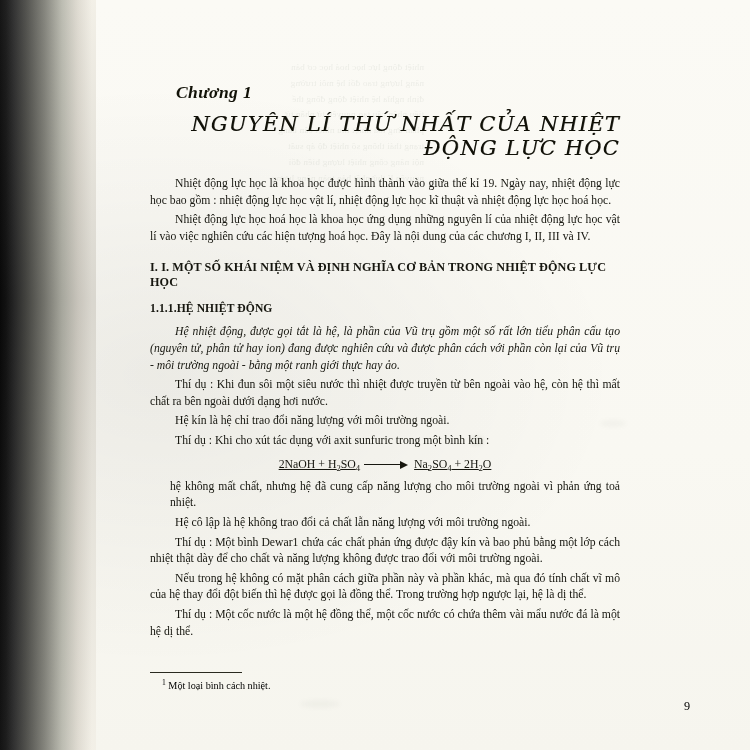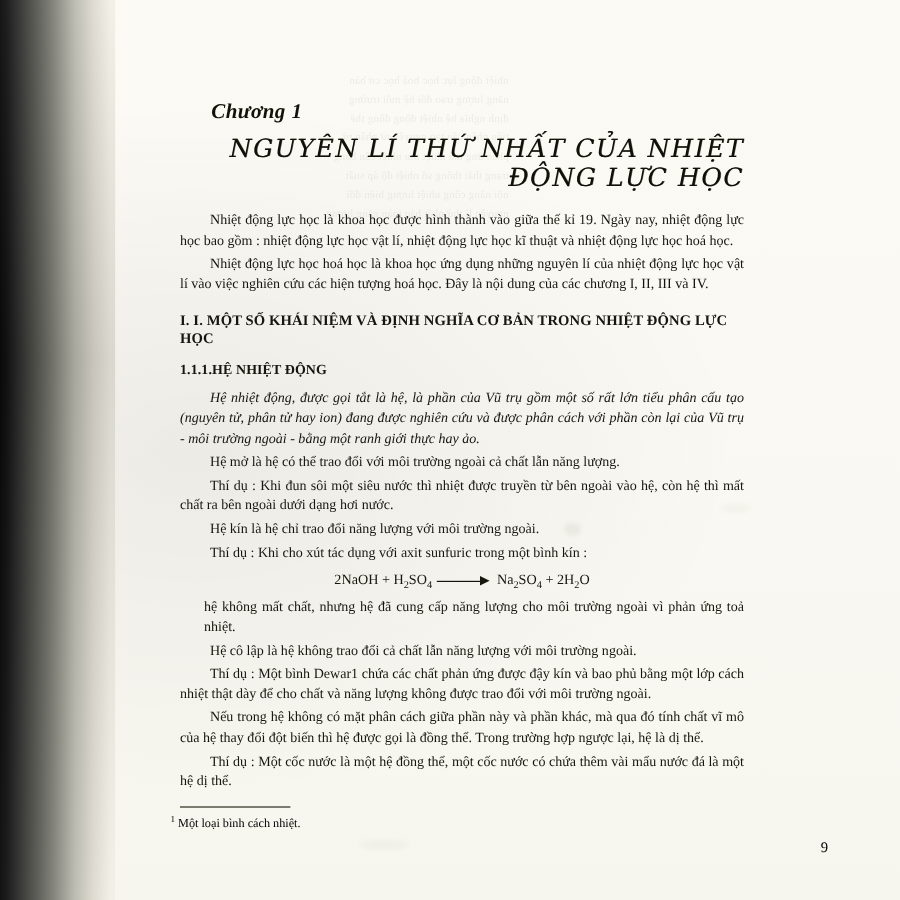--- a/index.html
+++ b/index.html
@@ -115,20 +115,21 @@
     font-size: 11.6px;
     font-weight: bold;
     letter-spacing: 0.1px;
   }
   .it { font-style: italic; }
   .eq {
     margin: 7px 0 6px 0;
     text-align: center;
     font-size: 11.8px;
     white-space: nowrap;
+    text-decoration: underline;
   }
   .eq sub { font-size: 8.6px; }
   .arrow {
     display: inline-block;
     position: relative;
     width: 46px;
     height: 9px;
     margin: 0 4px;
     vertical-align: middle;
   }
@@ -150,21 +151,21 @@
   .footnote-rule {
     position: absolute;
     left: 150px;
     top: 672px;
     width: 92px;
     height: 1px;
     background: #2a2a20;
   }
   .footnote {
     position: absolute;
-    left: 142px;
+    left: 162px;
     top: 676px;
     width: 420px;
     font-size: 10.2px;
     line-height: 14px;
   }
   .footnote sup { font-size: 7.6px; }
   .page-number {
     position: absolute;
     right: 60px;
     bottom: 36px;
@@ -205,21 +206,20 @@
     <div class="body-text">
       <p class="para">Nhiệt động lực học là khoa học được hình thành vào giữa thế kỉ 19. Ngày nay, nhiệt động lực học bao gồm : nhiệt động lực học vật lí, nhiệt động lực học kĩ thuật và nhiệt động lực học hoá học.</p>
       <p class="para">Nhiệt động lực học hoá học là khoa học ứng dụng những nguyên lí của nhiệt động lực học vật lí vào việc nghiên cứu các hiện tượng hoá học. Đây là nội dung của các chương I, II, III và IV.</p>
     </div>
 
     <h2 class="sec">I. I. MỘT SỐ KHÁI NIỆM VÀ ĐỊNH NGHĨA CƠ BẢN TRONG NHIỆT ĐỘNG LỰC HỌC</h2>
 
     <h3 class="subsec">1.1.1.HỆ NHIỆT ĐỘNG</h3>
 
     <p class="para it">Hệ nhiệt động, được gọi tắt là hệ, là phần của Vũ trụ gồm một số rất lớn tiểu phân cấu tạo (nguyên tử, phân tử hay ion) đang được nghiên cứu và được phân cách với phần còn lại của Vũ trụ - môi trường ngoài - bằng một ranh giới thực hay ảo.</p>
-    <p class="para">Hệ mở là hệ có thể trao đổi với môi trường ngoài cả chất lẫn năng lượng.</p>
     <p class="para">Thí dụ : Khi đun sôi một siêu nước thì nhiệt được truyền từ bên ngoài vào hệ, còn hệ thì mất chất ra bên ngoài dưới dạng hơi nước.</p>
     <p class="para">Hệ kín là hệ chỉ trao đổi năng lượng với môi trường ngoài.</p>
     <p class="para">Thí dụ : Khi cho xút tác dụng với axit sunfuric trong một bình kín :</p>
 
     <div class="eq">
       <span>2NaOH  +  H</span><sub>2</sub><span>SO</span><sub>4</sub><span class="arrow"></span><span>Na</span><sub>2</sub><span>SO</span><sub>4</sub><span>  +  2H</span><sub>2</sub><span>O</span>
     </div>
 
     <p class="para" style="text-indent:0;margin-left:20px;">hệ không mất chất, nhưng hệ đã cung cấp năng lượng cho môi trường ngoài vì phản ứng toả nhiệt.</p>
     <p class="para">Hệ cô lập là hệ không trao đổi cả chất lẫn năng lượng với môi trường ngoài.</p>

